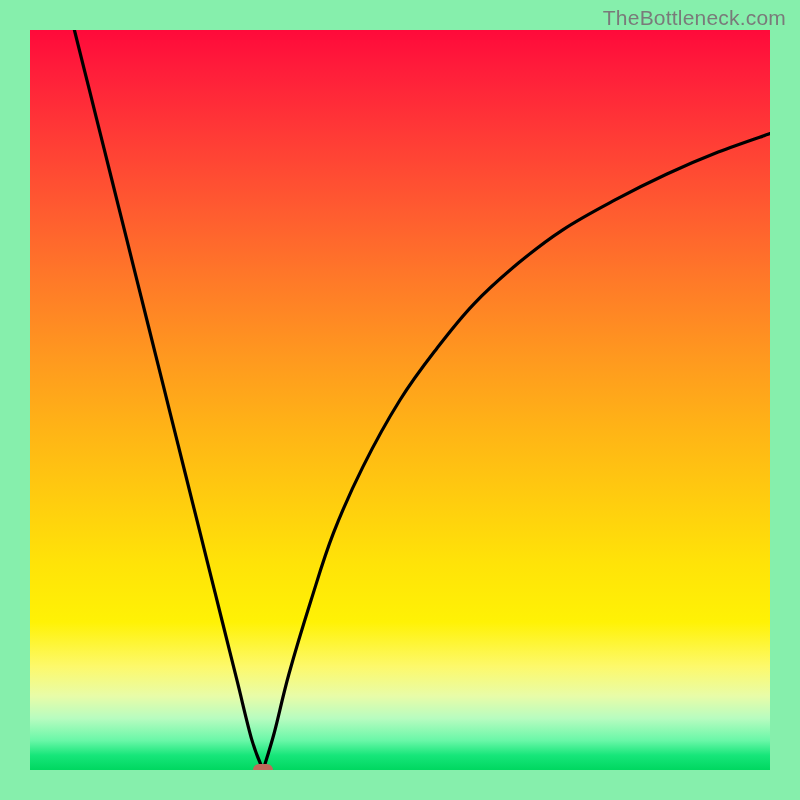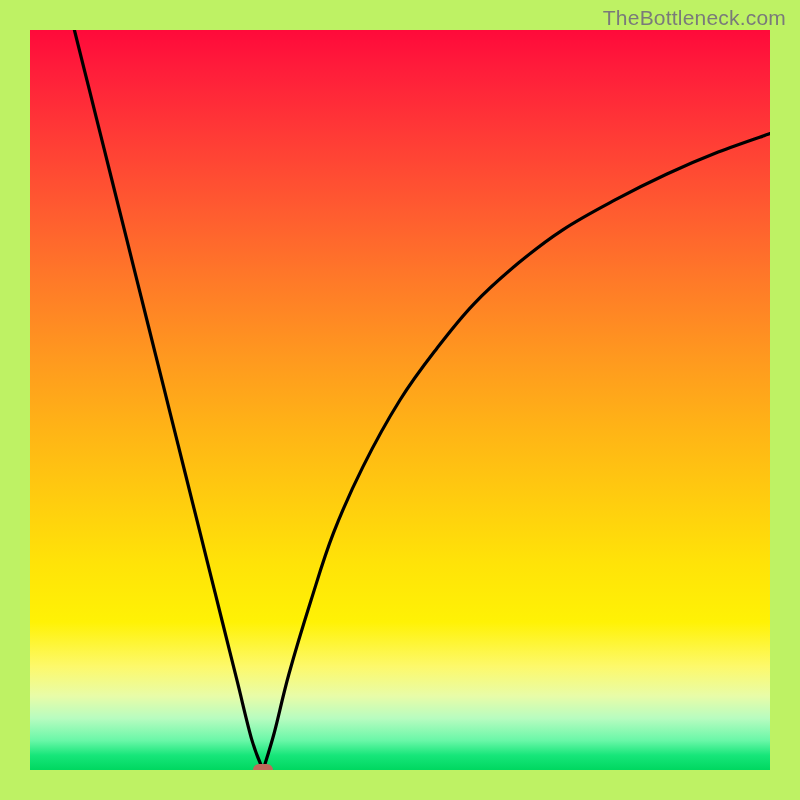--- a/index.html
+++ b/index.html
@@ -8,21 +8,21 @@
     width: 800px;
     height: 800px;
     overflow: hidden;
     background: #000;
     font-family: Arial, Helvetica, sans-serif;
   }
   .frame {
     position: relative;
     width: 800px;
     height: 800px;
-    background: #bef264;
+    background: #86efac;
   }
   .plot {
     position: absolute;
     left: 30px;
     top: 30px;
     width: 740px;
     height: 740px;
     overflow: hidden;
   }
   .gradient {

